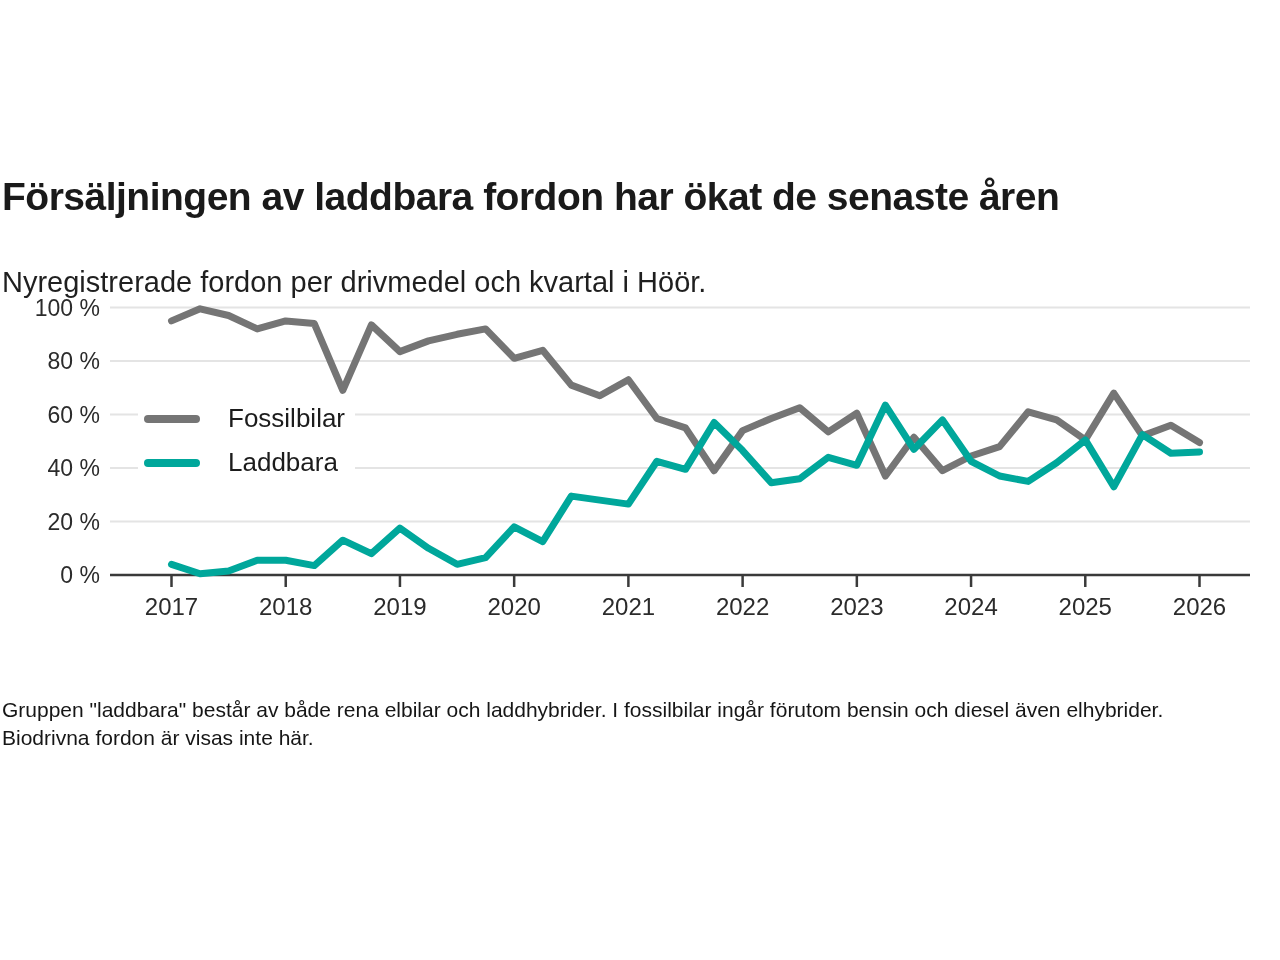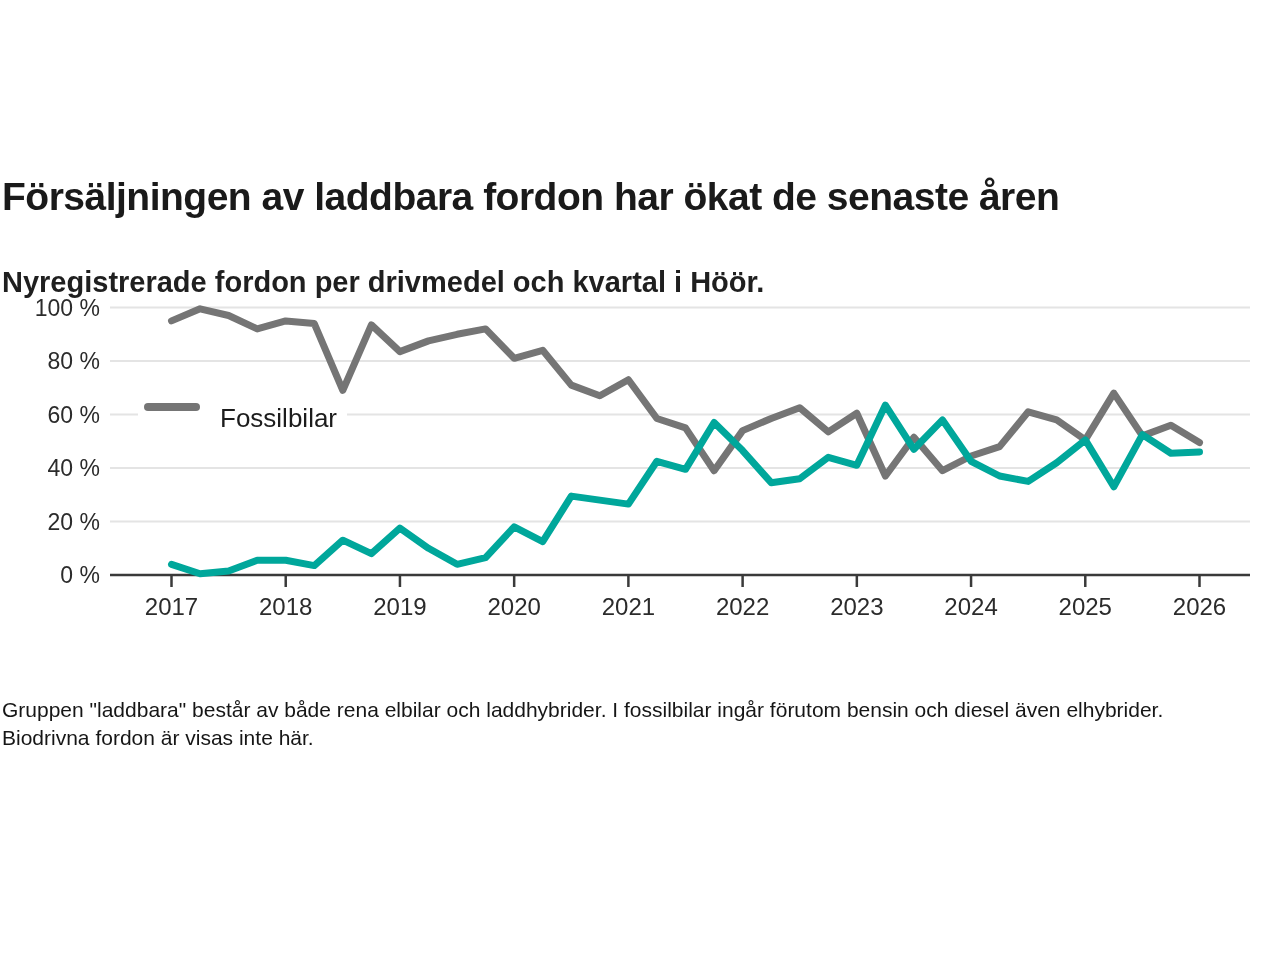--- a/index.html
+++ b/index.html
@@ -6,29 +6,29 @@
   #canvas{
     position:relative;width:1280px;height:758px;background:#ffffff;overflow:hidden;
     font-family:"Liberation Sans","DejaVu Sans",sans-serif;color:#1a1a1a;
   }
   .title{
     position:absolute;left:2px;top:150px;width:1220px;
     font-size:39px;font-weight:700;letter-spacing:-0.5px;color:#1a1a1a;line-height:1.1;
   }
   .subtitle{
     position:absolute;left:2px;top:237px;width:1200px;
-    font-size:29px;font-weight:700;color:#1f1f1f;
+    font-size:29px;font-weight:400;color:#1f1f1f;
   }
   #plot-wrap{position:absolute;left:0;top:280px;width:1280px;height:345px;}
   svg text{font-family:"Liberation Sans","DejaVu Sans",sans-serif;fill:#2b2b2b;}
   .legend{
     position:absolute;left:138px;top:399px;z-index:5;background:#ffffff;
     padding:4px 10px 6px 6px;display:flex;flex-direction:column;gap:13px;
   }
-  .legend-row{display:flex;align-items:flex-start;gap:20px;}
+  .legend-row{display:flex;align-items:center;gap:28px;}
   .legend-swatch{display:inline-block;width:56px;height:8px;border-radius:4px;}
   .legend-label{font-size:26px;color:#1c1c1c;}
   .footnote{
     position:absolute;left:2px;top:675px;width:1205px;
     font-size:21px;line-height:27.5px;color:#161616;
   }
   .brand{
     position:absolute;right:6px;top:774px;display:flex;align-items:center;gap:10px;
   }
   .brand-name{font-size:30px;font-weight:400;color:#3f9e99;letter-spacing:-0.5px;}
@@ -79,20 +79,24 @@
         <polyline points="171.5,40.9 200.1,28.8 228.6,35.5 257.2,48.9 285.7,40.9 314.3,43.6 342.8,110.4 371.4,44.9 399.9,71.6 428.5,60.9 457.1,54.3 485.6,48.9 514.2,78.3 542.7,70.3 571.3,105.1 599.8,115.8 628.4,99.7 656.9,138.5 685.5,147.9 714.1,190.7 742.6,150.6 771.2,138.5 799.7,127.8 828.3,151.9 856.8,133.2 885.4,196.0 913.9,157.2 942.5,190.7 971.1,176.0 999.6,166.6 1028.2,131.8 1056.7,139.9 1085.3,159.9 1113.8,113.1 1142.4,155.9 1170.9,145.2 1199.5,162.6" fill="none" stroke="#757575" stroke-width="7" stroke-linejoin="round" stroke-linecap="round"></polyline>
         <polyline points="171.5,284.3 200.1,293.7 228.6,291.0 257.2,280.3 285.7,280.3 314.3,285.6 342.8,260.2 371.4,273.6 399.9,248.2 428.5,268.3 457.1,284.3 485.6,277.6 514.2,246.8 542.7,261.6 571.3,216.1 599.8,220.1 628.4,224.1 656.9,181.3 685.5,189.3 714.1,142.5 742.6,170.6 771.2,202.7 799.7,198.7 828.3,177.3 856.8,185.3 885.4,125.1 913.9,169.3 942.5,139.9 971.1,181.3 999.6,196.0 1028.2,201.4 1056.7,182.7 1085.3,159.9 1113.8,206.7 1142.4,154.6 1170.9,173.3 1199.5,171.9" fill="none" stroke="#00a79b" stroke-width="7" stroke-linejoin="round" stroke-linecap="round"></polyline>
       </svg>
   </div>
 
   <div class="legend">
     <div class="legend-row">
       <span class="legend-swatch" id="swatch-0" style="background: rgb(117, 117, 117);"></span>
       <span class="legend-label">Fossilbilar</span>
     </div>
+    <div class="legend-row">
+      <span class="legend-swatch" id="swatch-1" style="background: rgb(0, 167, 155);"></span>
+      <span class="legend-label">Laddbara</span>
+    </div>
   </div>
 
   <p class="footnote">Gruppen "laddbara" består av både rena elbilar och laddhybrider. I fossilbilar ingår förutom bensin och diesel även elhybrider. Biodrivna fordon är visas inte här.</p>
 
   <div class="brand">
     <svg width="38" height="47" viewBox="0 0 38 47">
       <path d="M6 1 h26 a5 5 0 0 1 5 5 v26 a5 5 0 0 1 -5 5 h-12 l-7 9 -2 -9 h-5 a5 5 0 0 1 -5 -5 v-26 a5 5 0 0 1 5 -5 z" fill="#3f9e99"></path>
       <rect x="7.5" y="20" width="4" height="8" rx="1" fill="#ffffff"></rect>
       <rect x="13.5" y="14" width="4" height="14" rx="1" fill="#ffffff"></rect>
       <rect x="19.5" y="17.5" width="4" height="10.5" rx="1" fill="#ffffff"></rect>

